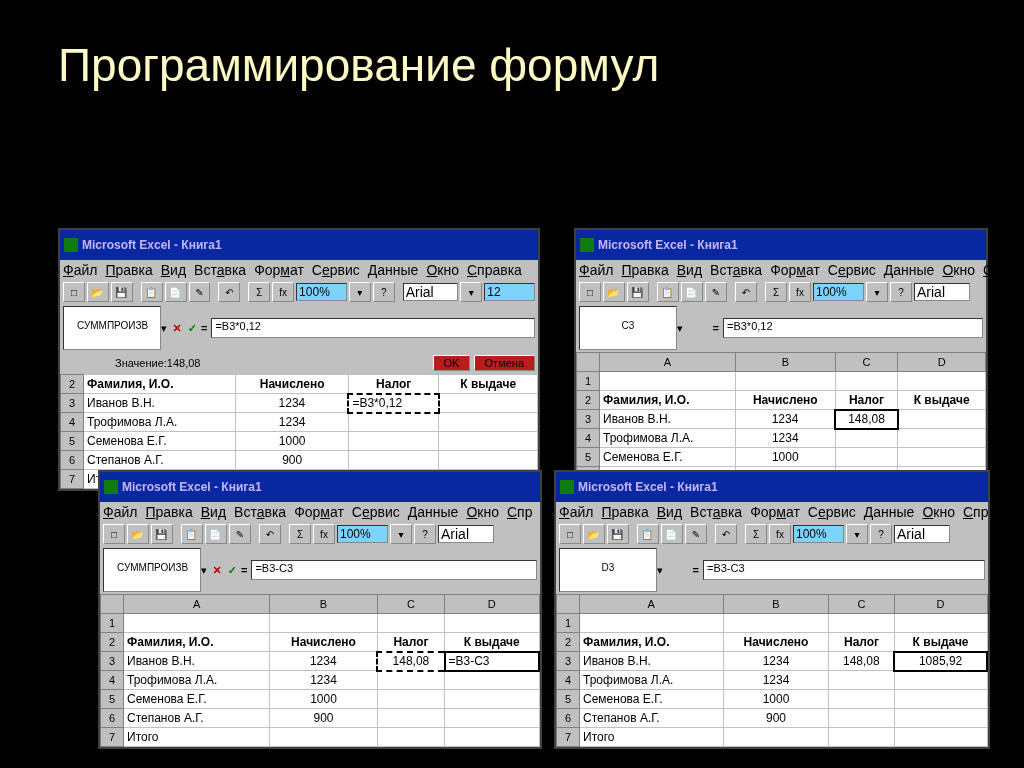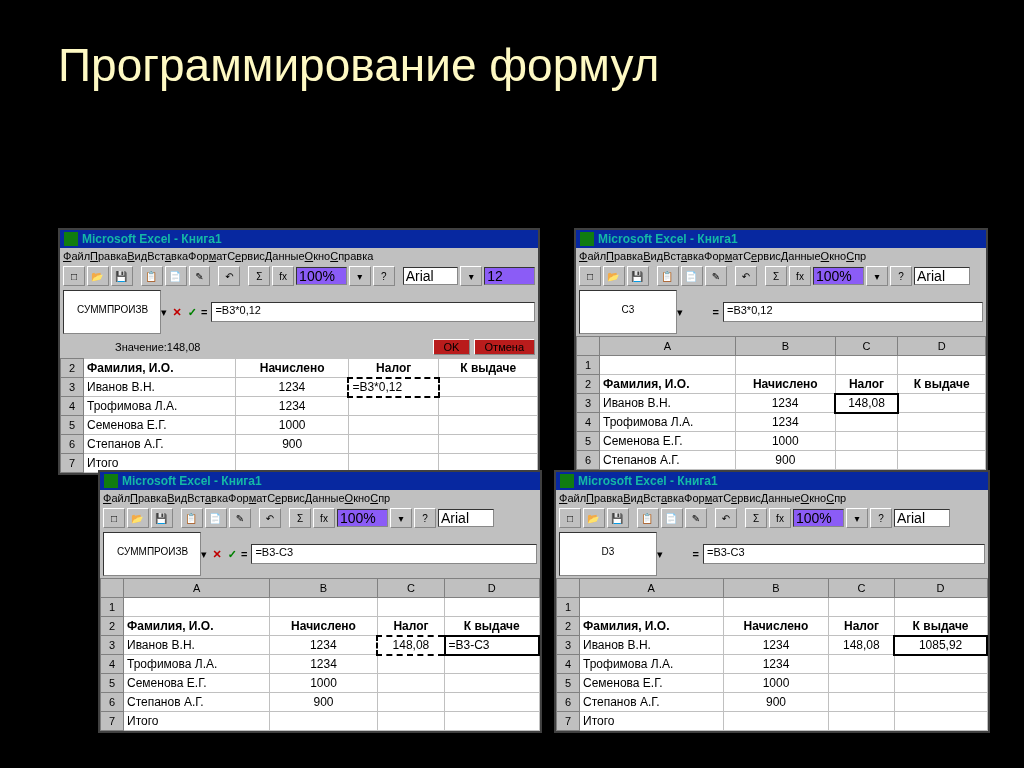--- a/index.html
+++ b/index.html
@@ -1,26 +1,26 @@
 <!DOCTYPE html>
 <html><head>
 <meta charset="utf-8">
 <style>
 body{margin:0;background:#000;font-family:Arial,sans-serif;width:1024px;height:768px;overflow:hidden}
 .title{color:#fef9c3;font-size:46px;padding:38px 0 0 58px}
 .windows{position:relative}
 .win{position:absolute;border:2px solid #404040}
-.titlebar{background:#0728a0;color:#14b8a6;font-size:12px;font-weight:bold;padding:2px 4px;display:flex;align-items:center}
+.titlebar{background:#0728a0;color:#c4b5fd;font-size:12px;font-weight:bold;padding:8px 4px;display:flex;align-items:center}
 .xlicon{width:14px;height:14px;background:#107c10;margin-right:4px;display:inline-block}
-.menubar{background:#c0c0c0;font-size:11px;padding:2px 3px;display:flex;color:#000}
+.menubar{background:#c0c0c0;font-size:14px;padding:2px 3px;display:flex;gap:8px;color:#000}
 .menubar span u{text-decoration:underline}
 .toolbar{background:#c0c0c0;padding:2px 3px;display:flex;align-items:center;gap:2px;font-size:10px}
 .tbtn{width:20px;height:18px;background:#c0c0c0;border:1px solid #888;border-top-color:#fff;border-left-color:#fff;display:inline-flex;align-items:center;justify-content:center}
 .sep{width:4px}
-.zoombox{width:45px;height:16px;background:#8b5cf6;border:1px inset #888;font-size:14px;padding:0 2px;display:inline-flex;align-items:center}
+.zoombox{width:45px;height:16px;background:#7dd3fc;border:1px inset #888;font-size:12px;padding:0 2px;display:inline-flex;align-items:center}
 .fontbox{width:50px;height:16px;background:#fff;border:1px inset #888;font-size:14px;padding:0 2px;display:inline-flex;align-items:center}
 .formrow{background:#c0c0c0;padding:2px 3px;display:flex;align-items:center;font-size:11px}
 .namebox{width:70px;height:16px;background:#fff;border:1px inset #888;text-align:center;font-size:10px;padding:13px}
 .formin{flex:1;height:16px;background:#fff;border:1px inset #888;font-size:11px;padding:1px 3px}
 .eq{margin:0 4px;font-weight:bold}
 .valrow{background:#c0c0c0;padding:3px;font-size:11px;display:flex;align-items:center;justify-content:space-between}
 .btn{background:#b91c1c;border:1px solid #888;border-top-color:#fff;border-left-color:#fff;font-size:11px;padding:1px 10px}
 .grid{background:#fff;font-size:12px}
 table{border-collapse:collapse;width:100%}
 th{background:#c0c0c0;border:1px solid #808080;font-weight:normal;height:16px;font-size:11px}

